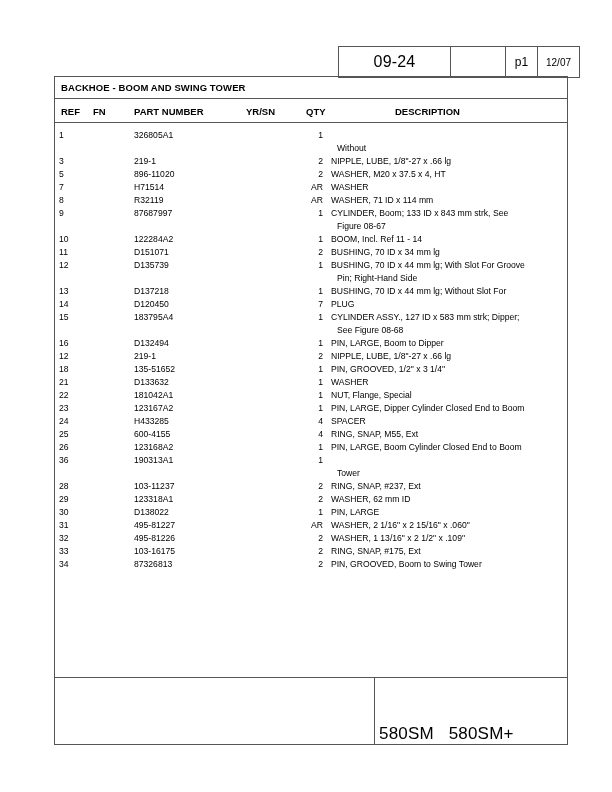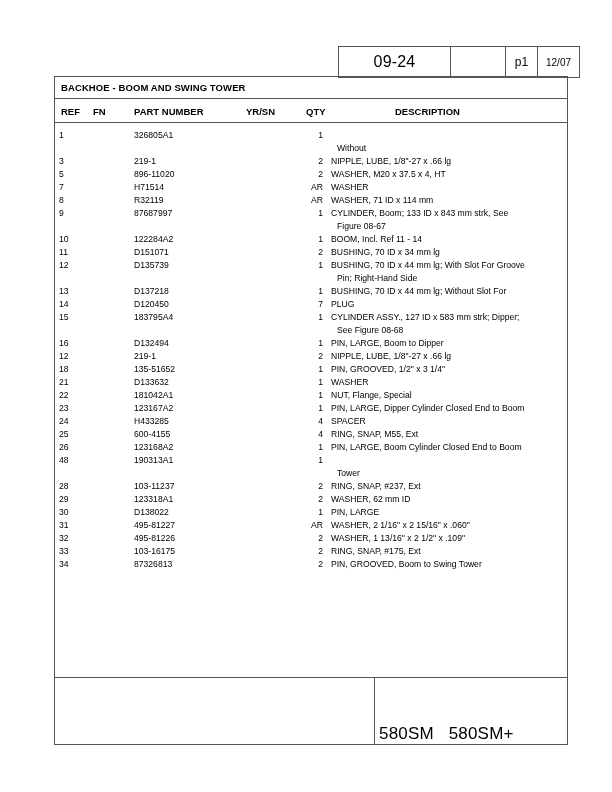--- a/index.html
+++ b/index.html
@@ -365,21 +365,21 @@
       </div>
       <div class="row">
         <span class="cell cell-ref">26</span>
         <span class="cell cell-fn"></span>
         <span class="cell cell-part">123168A2</span>
         <span class="cell cell-yrsn"></span>
         <span class="cell cell-qty">1</span>
         <span class="cell cell-desc">PIN, LARGE, Boom Cylinder Closed End to Boom</span>
       </div>
       <div class="row">
-        <span class="cell cell-ref">48</span>
+        <span class="cell cell-ref">36</span>
         <span class="cell cell-fn"></span>
         <span class="cell cell-part">190313A1</span>
         <span class="cell cell-yrsn"></span>
         <span class="cell cell-qty">1</span>
       </div>
       <div class="row cont">
         <span class="cell cell-ref"></span>
         <span class="cell cell-fn"></span>
         <span class="cell cell-part"></span>
         <span class="cell cell-yrsn"></span>

